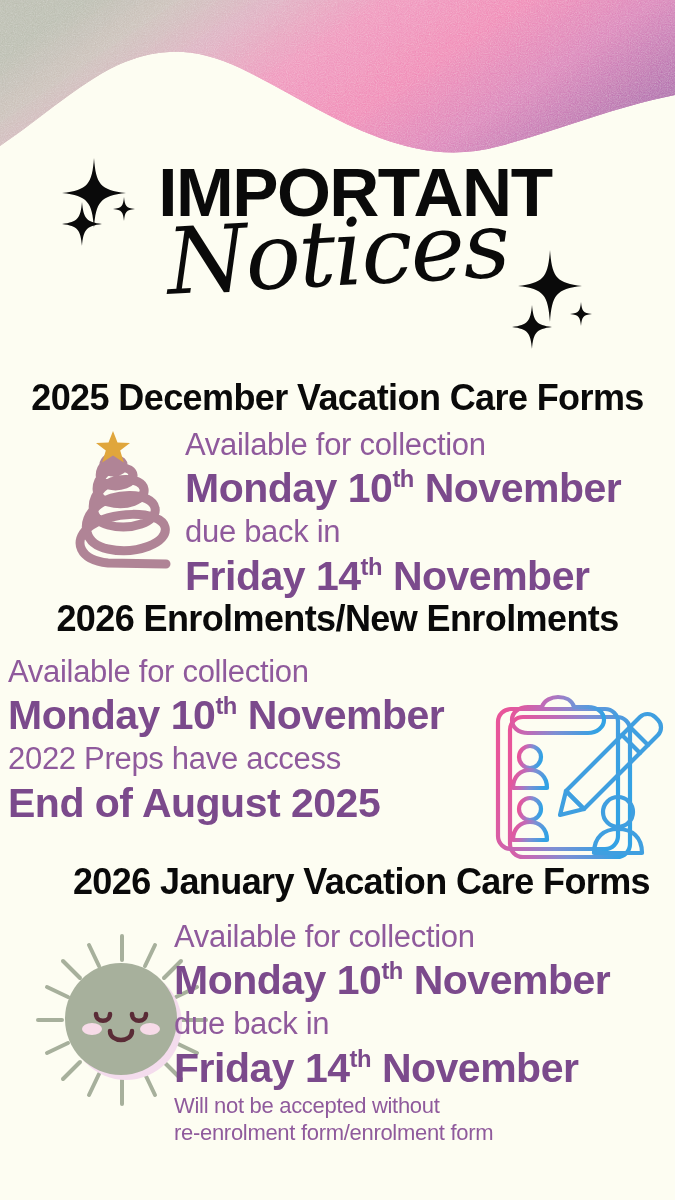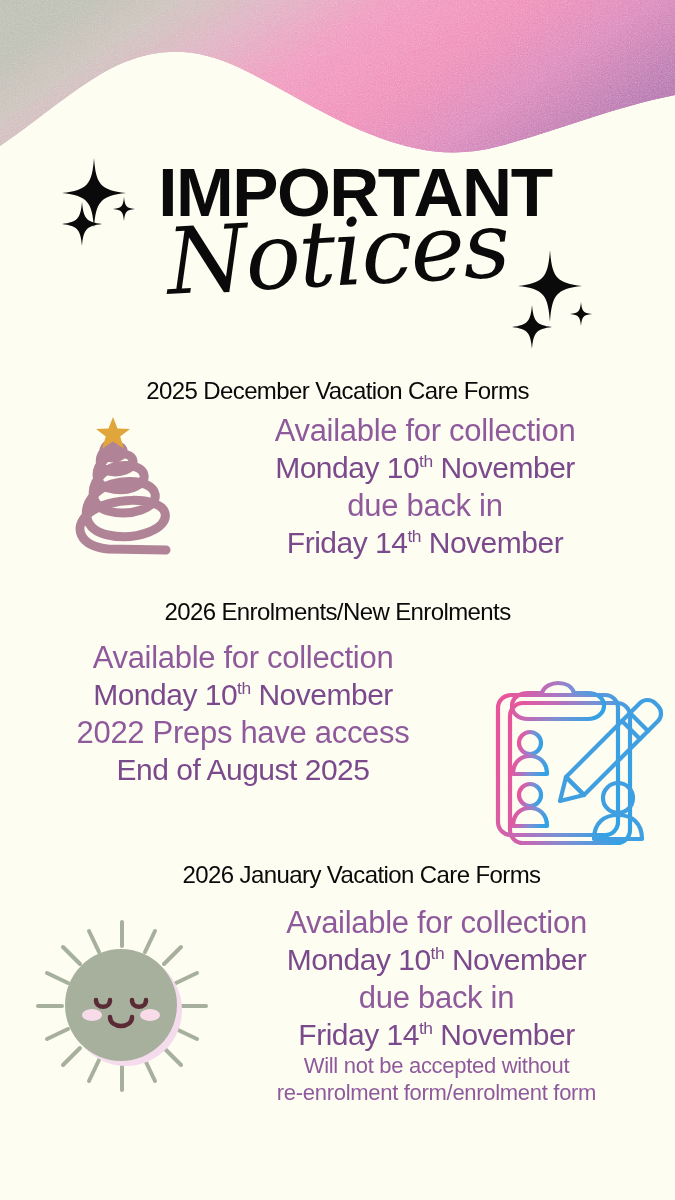--- a/index.html
+++ b/index.html
@@ -68,44 +68,44 @@
 
   .sparkle { position: absolute; }
   .sparkle svg { display: block; }
 
   
   .section { position: absolute; width: 675px; left: 0; }
 
   .sec-head {
     text-align: center;
     font-family: "Liberation Sans", sans-serif;
-    font-weight: 400;
-    font-size: 24px;
+    font-weight: 700;
+    font-size: 36px;
     letter-spacing: -0.6px;
     color: #0a0a0a;
     line-height: 1.1;
     white-space: nowrap;
   }
 
-  .lines { text-align: center; }
+  .lines { text-align: left; }
   .line {
     line-height: 1.22;
     white-space: nowrap;
   }
   .line.reg {
     font-family: "Liberation Sans", sans-serif;
     font-weight: 400;
     font-size: 31px;
     color: #8f5a9c;
     letter-spacing: -0.3px;
   }
   .line.bold {
     font-family: "Liberation Sans", sans-serif;
-    font-weight: 400;
-    font-size: 30px;
+    font-weight: 700;
+    font-size: 41px;
     color: #7b4a8c;
     letter-spacing: -0.5px;
   }
   .line sup {
     font-size: 0.58em;
     vertical-align: super;
     line-height: 0;
   }
 
   

